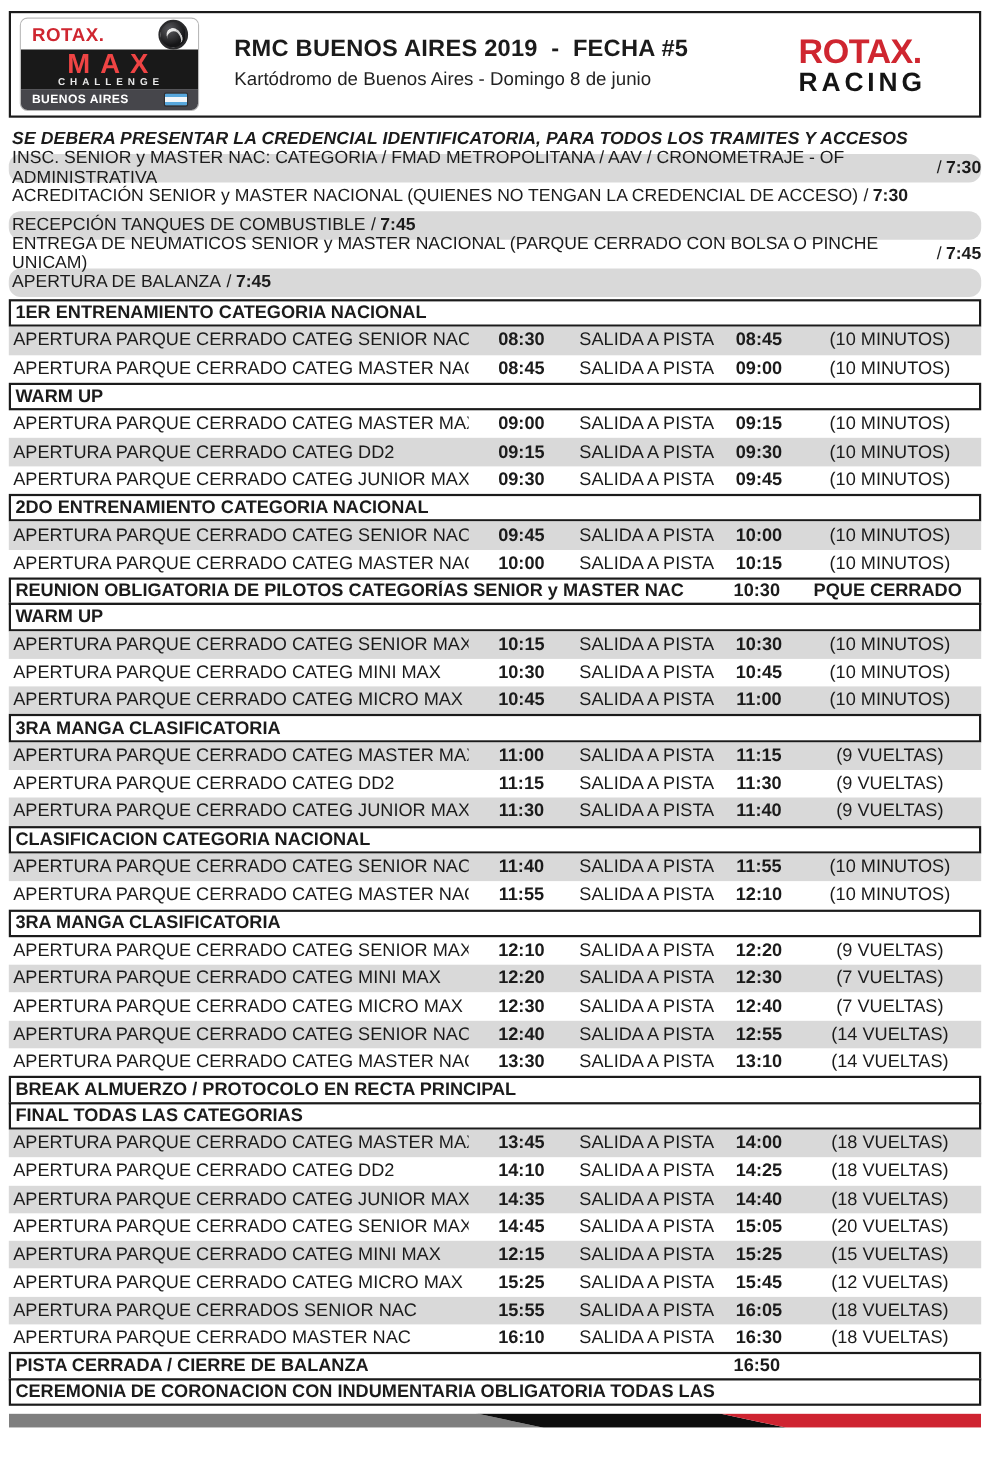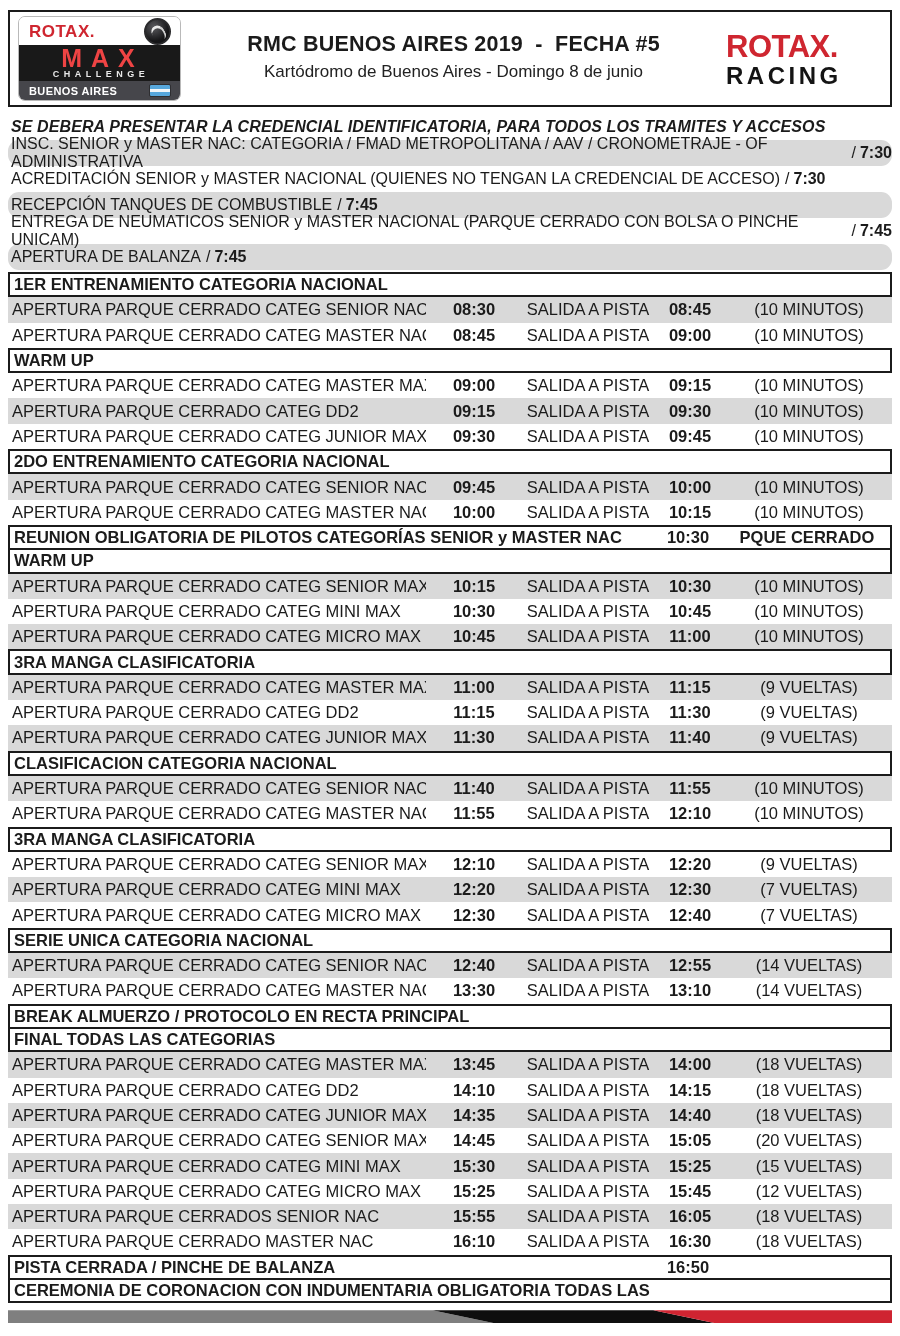--- a/index.html
+++ b/index.html
@@ -26,21 +26,21 @@
   .logo-mid { background:#191919; text-align:center; padding:1px 0 2px; }
   .max-word { color:#ef4444; font-weight:bold; font-size:25px; letter-spacing:9px;
               line-height:24px; padding-left:6px; }
   .challenge-word { color:#e8e8e8; font-weight:bold; font-size:9px; letter-spacing:4.5px;
               line-height:9px; padding-left:3px; }
   .logo-bottom { background:#46464b; display:flex; align-items:center; justify-content:space-between;
               padding:3px 9px 4px 10px; }
   .ba-word { color:#fff; font-weight:bold; font-size:11px; letter-spacing:.4px; }
   .flag { width:22px; height:13px; border:1px solid #2e2e31; border-radius:2px;
           background:linear-gradient(to bottom, #57a7dc 0 32%, #f2f6f9 32% 68%, #57a7dc 68% 100%); }
-  .title-block { flex:1; text-align:center; padding-bottom:4px; }
+  .title-block { flex:1; padding-bottom:4px; }
   .event-title { font-size:21.5px; font-weight:bold; white-space:pre; letter-spacing:.2px; }
   .event-subtitle { font-size:17px; margin-top:5px; color:#222; }
   .logo-right { width:152px; flex-shrink:0; text-align:left; line-height:1; padding-top:2px; }
   .logo-right .r1 { color:#cf2630; font-weight:bold; font-size:31px; letter-spacing:-.5px; }
   .logo-right .r2 { color:#141414; font-weight:bold; font-size:24px; letter-spacing:3.5px;
                     margin-top:2px; }
 
   
   .notice { height:27px; margin-top:6px; display:flex; align-items:center; padding-left:3px;
             font-weight:bold; font-style:italic; font-size:16px; letter-spacing:.1px; }
@@ -274,23 +274,20 @@
         <span class="c-t2">12:30</span>
         <span class="c-note">(7 VUELTAS)</span>
       </div>
       <div class="row">
         <span class="c-label">APERTURA PARQUE CERRADO CATEG MICRO MAX</span>
         <span class="c-t1">12:30</span>
         <span class="c-mid">SALIDA A PISTA</span>
         <span class="c-t2">12:40</span>
         <span class="c-note">(7 VUELTAS)</span>
       </div>
-      <div class="row boxed">
-        <span class="c-label">SERIE UNICA CATEGORIA NACIONAL</span>
-      </div>
       <div class="row shaded">
         <span class="c-label">APERTURA PARQUE CERRADO CATEG SENIOR NAC</span>
         <span class="c-t1">12:40</span>
         <span class="c-mid">SALIDA A PISTA</span>
         <span class="c-t2">12:55</span>
         <span class="c-note">(14 VUELTAS)</span>
       </div>
       <div class="row">
         <span class="c-label">APERTURA PARQUE CERRADO CATEG MASTER NAC</span>
         <span class="c-t1">13:30</span>
@@ -308,40 +305,40 @@
         <span class="c-label">APERTURA PARQUE CERRADO CATEG MASTER MAX</span>
         <span class="c-t1">13:45</span>
         <span class="c-mid">SALIDA A PISTA</span>
         <span class="c-t2">14:00</span>
         <span class="c-note">(18 VUELTAS)</span>
       </div>
       <div class="row">
         <span class="c-label">APERTURA PARQUE CERRADO CATEG DD2</span>
         <span class="c-t1">14:10</span>
         <span class="c-mid">SALIDA A PISTA</span>
-        <span class="c-t2">14:15</span>
+        <span class="c-t2">14:25</span>
         <span class="c-note">(18 VUELTAS)</span>
       </div>
       <div class="row shaded">
         <span class="c-label">APERTURA PARQUE CERRADO CATEG JUNIOR MAX</span>
         <span class="c-t1">14:35</span>
         <span class="c-mid">SALIDA A PISTA</span>
         <span class="c-t2">14:40</span>
         <span class="c-note">(18 VUELTAS)</span>
       </div>
       <div class="row">
         <span class="c-label">APERTURA PARQUE CERRADO CATEG SENIOR MAX</span>
         <span class="c-t1">14:45</span>
         <span class="c-mid">SALIDA A PISTA</span>
         <span class="c-t2">15:05</span>
         <span class="c-note">(20 VUELTAS)</span>
       </div>
       <div class="row shaded">
         <span class="c-label">APERTURA PARQUE CERRADO CATEG MINI MAX</span>
-        <span class="c-t1">15:30</span>
+        <span class="c-t1">12:15</span>
         <span class="c-mid">SALIDA A PISTA</span>
         <span class="c-t2">15:25</span>
         <span class="c-note">(15 VUELTAS)</span>
       </div>
       <div class="row">
         <span class="c-label">APERTURA PARQUE CERRADO CATEG MICRO MAX</span>
         <span class="c-t1">15:25</span>
         <span class="c-mid">SALIDA A PISTA</span>
         <span class="c-t2">15:45</span>
         <span class="c-note">(12 VUELTAS)</span>
@@ -354,21 +351,21 @@
         <span class="c-note">(18 VUELTAS)</span>
       </div>
       <div class="row">
         <span class="c-label">APERTURA PARQUE CERRADO MASTER NAC</span>
         <span class="c-t1">16:10</span>
         <span class="c-mid">SALIDA A PISTA</span>
         <span class="c-t2">16:30</span>
         <span class="c-note">(18 VUELTAS)</span>
       </div>
       <div class="row boxed">
-        <span class="c-label">PISTA CERRADA / PINCHE DE BALANZA</span>
+        <span class="c-label">PISTA CERRADA / CIERRE DE BALANZA</span>
         <span class="c-t2">16:50</span>
         <span class="c-note"></span>
       </div>
       <div class="row boxed">
         <span class="c-label">CEREMONIA DE CORONACION CON INDUMENTARIA OBLIGATORIA TODAS LAS CATEGORIAS</span>
         <span class="c-t2"></span>
         <span class="c-note"></span>
       </div>
     </div>
 

